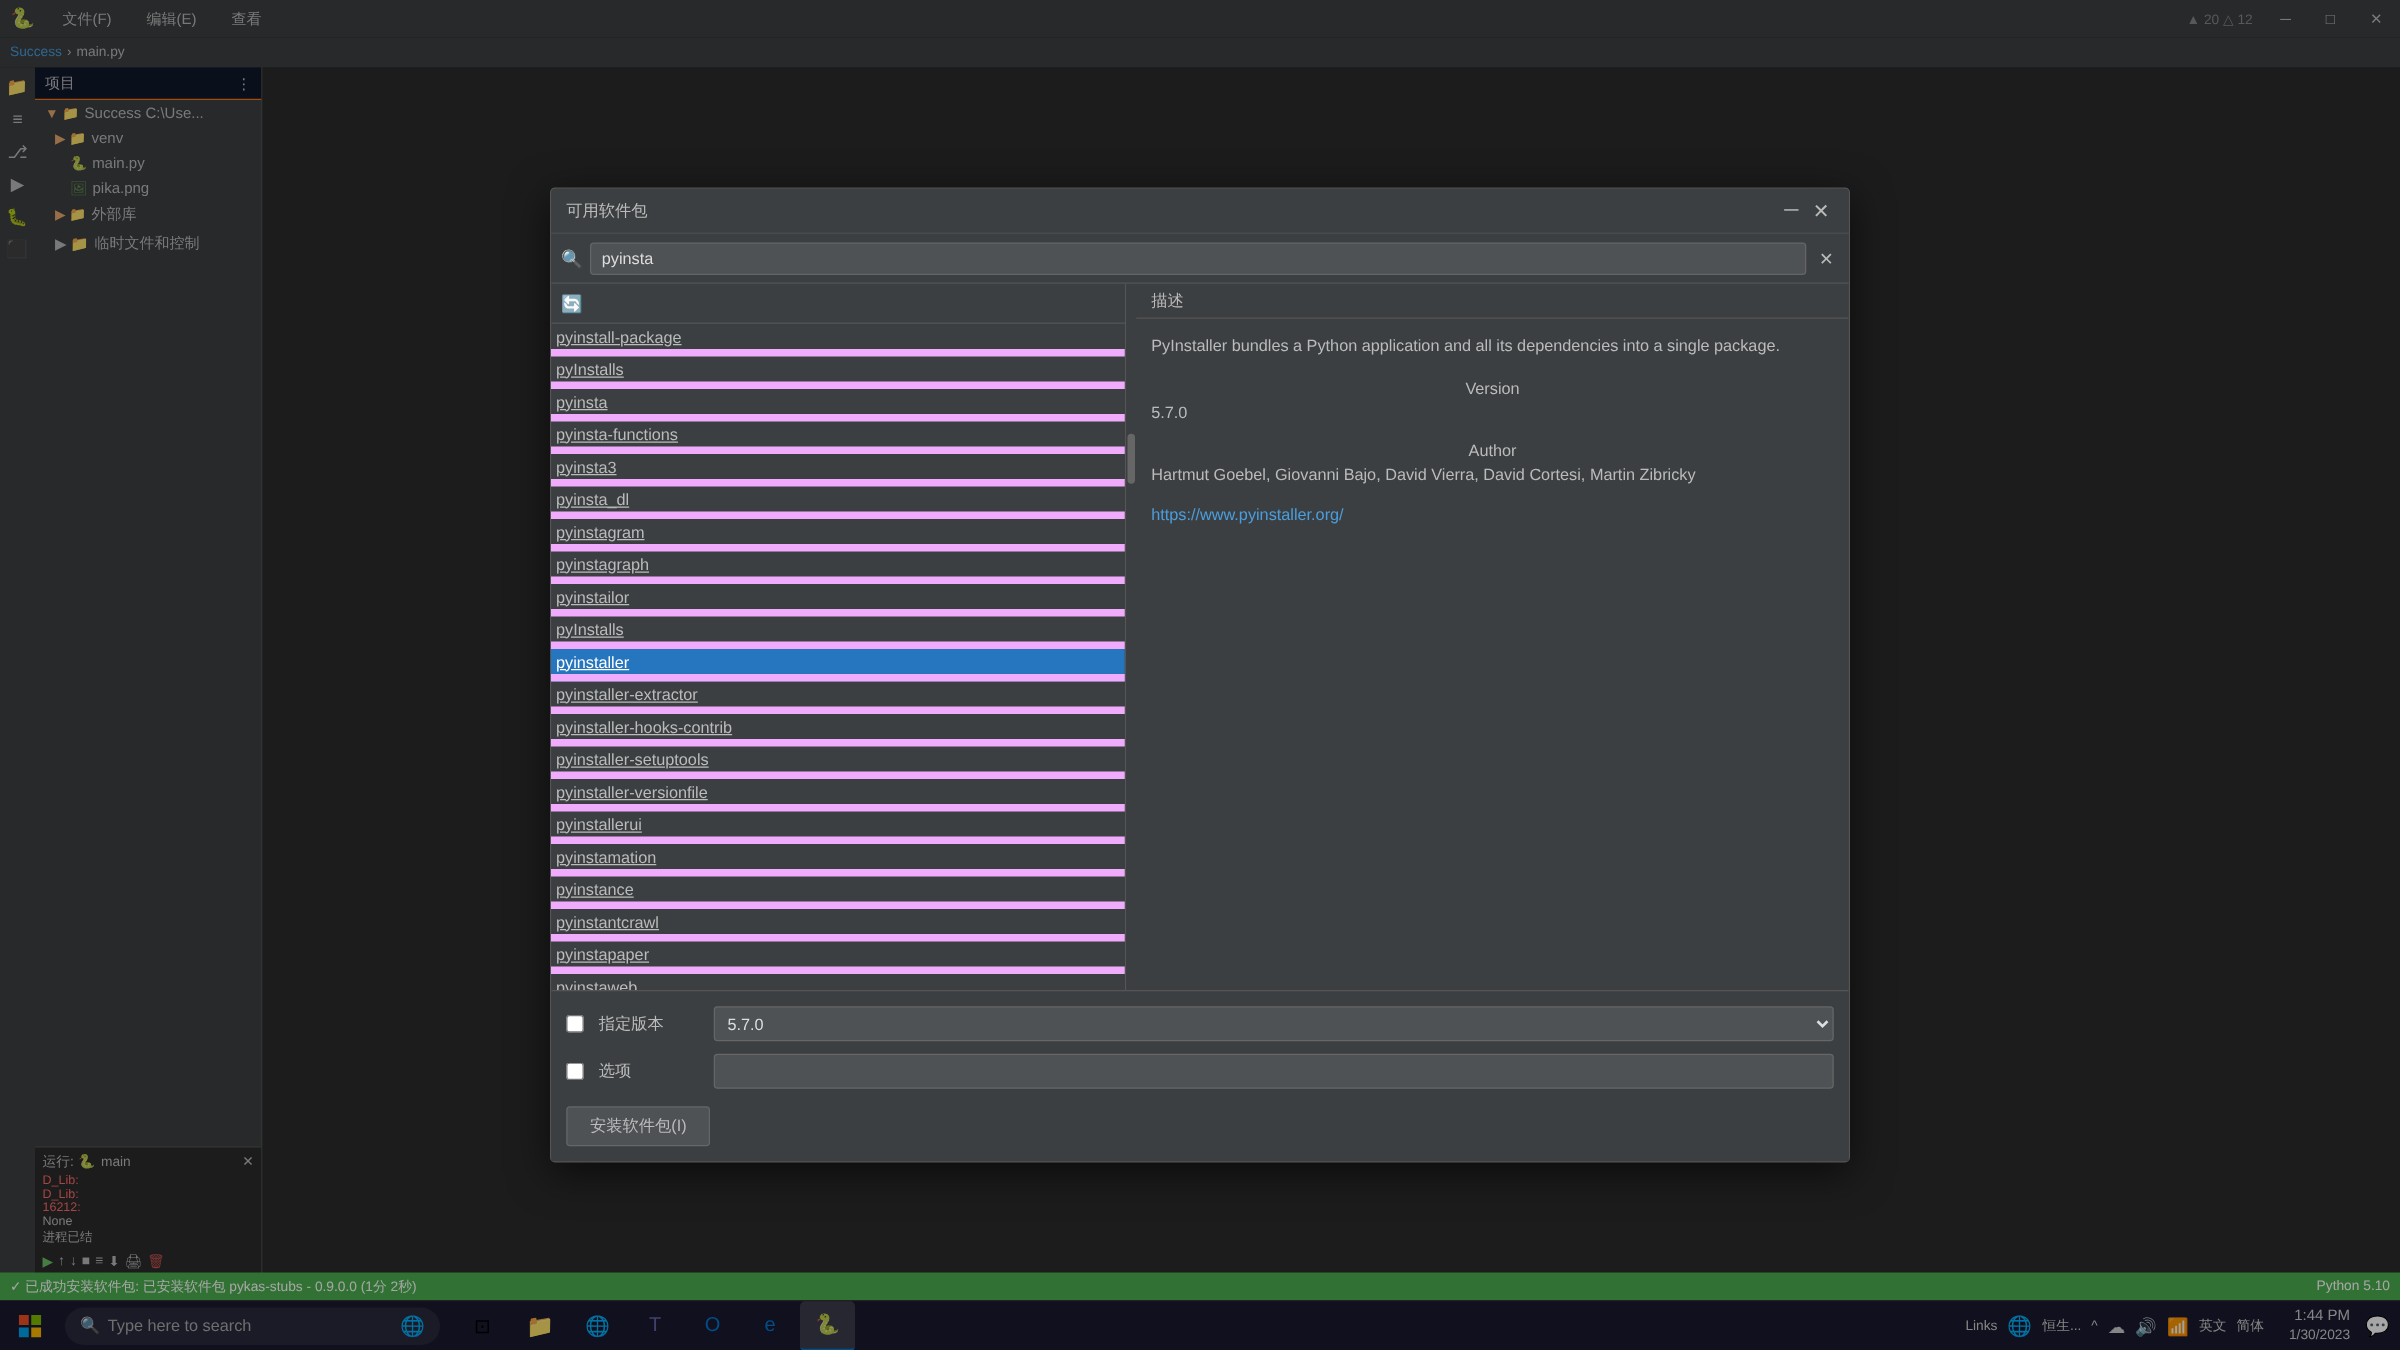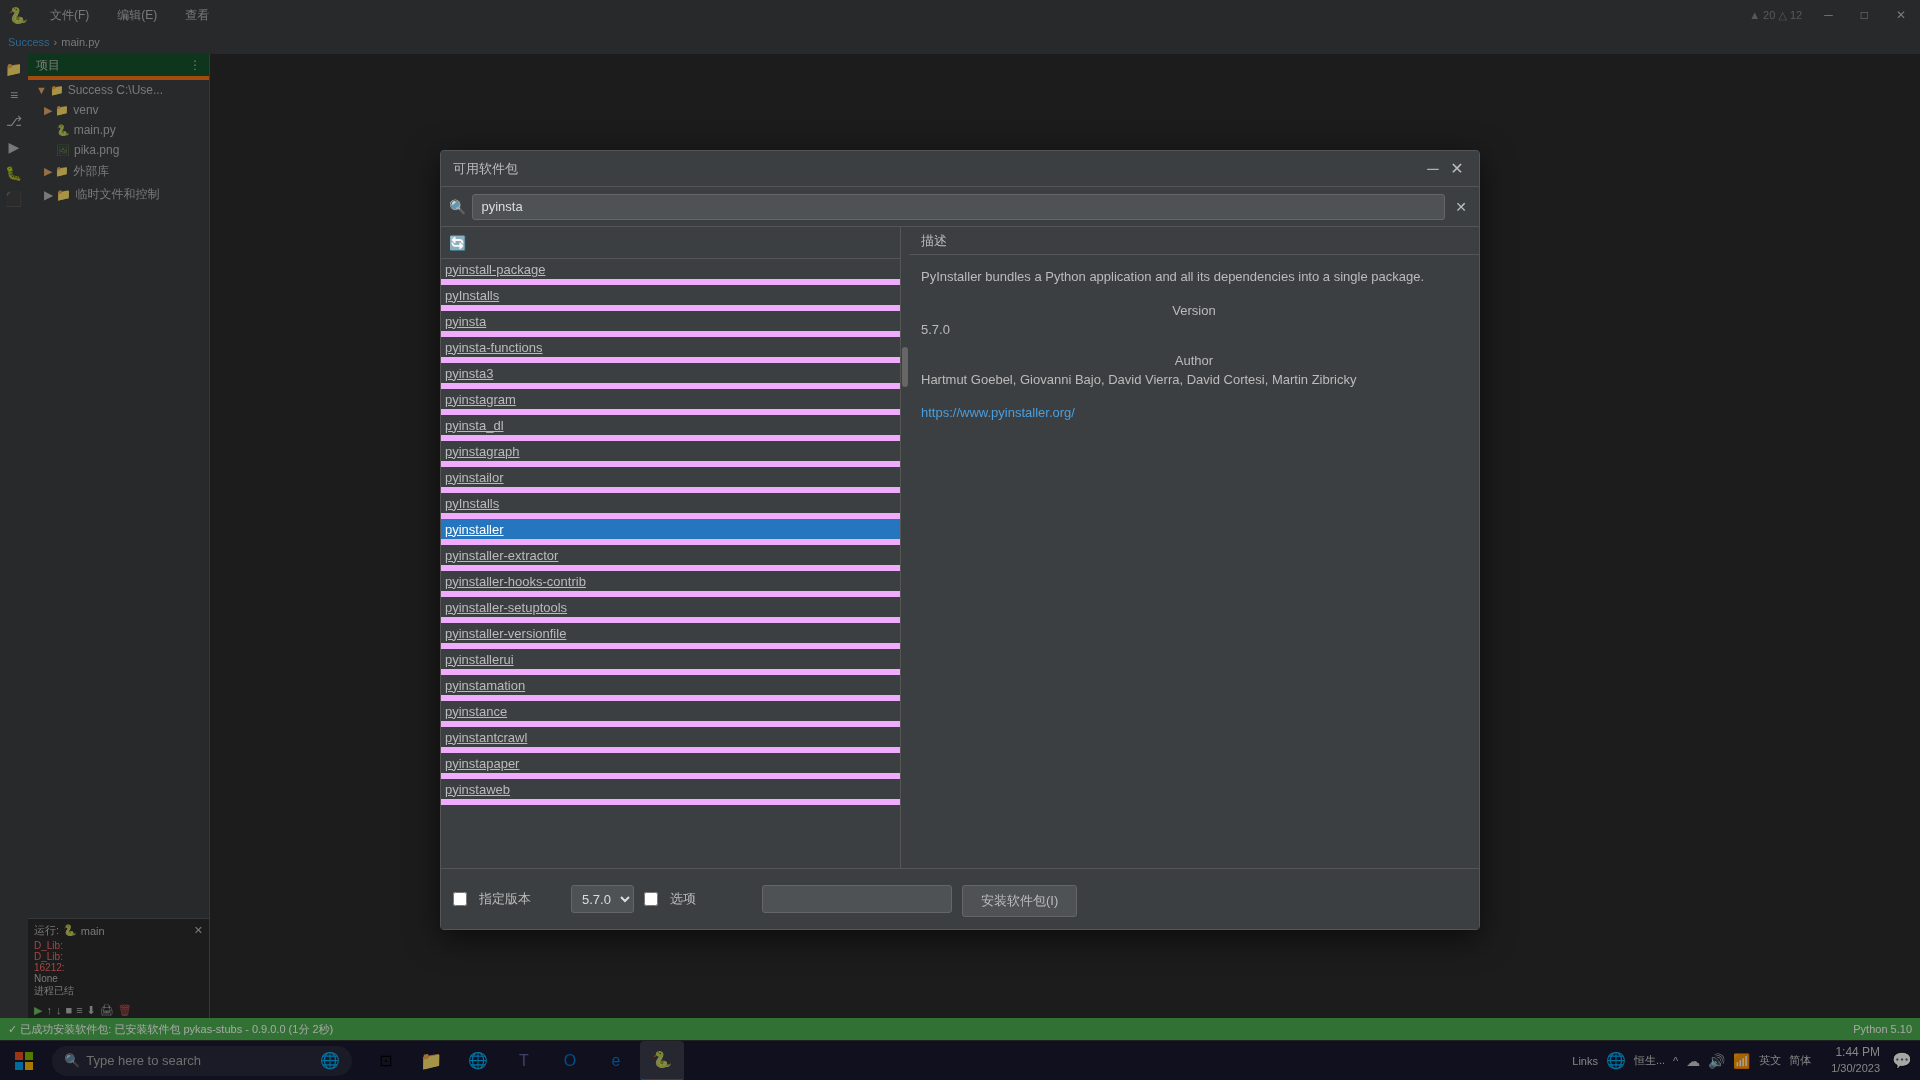--- a/index.html
+++ b/index.html
@@ -27,21 +27,21 @@
     }
 
     
     .sidebar {
       position: absolute; top: 54px; left: 0; width: 210px; height: calc(100% - 54px - 28px);
       background: #3c3f41; border-right: 1px solid #555;
       font-size: 12px; color: #bbbbbb;
     }
     .sidebar-header {
       height: 26px; display: flex; align-items: center; justify-content: space-between;
-      padding: 0 8px; background: #14532d; border-bottom: 4px solid #f97316;
+      padding: 0 8px; background: #0f172a; border-bottom: 1px solid #f97316;
     }
     .tree-item { padding: 3px 8px; display: flex; align-items: center; gap: 4px; cursor: pointer; }
     .tree-indent-1 { padding-left: 16px; }
     .tree-indent-2 { padding-left: 28px; }
     .folder-icon { color: #e8a96e; font-size: 11px; }
     .file-icon { color: #6897bb; font-size: 11px; }
     .file-icon.py { color: #6897bb; }
     .file-icon.png { color: #6a9153; }
 
     
@@ -154,21 +154,21 @@
     .detail-value {
       font-size: 13px; color: #bbbbbb; margin-bottom: 16px;
     }
     .detail-link {
       font-size: 13px; color: #4a9ede; cursor: pointer; text-decoration: none;
     }
 
     
     .dialog-footer {
       border-top: 1px solid #555; padding: 12px;
-      display: flex; gap: 10px; background: #3c3f41;
+      display: flex; flex-direction: column; gap: 10px; background: #3c3f41;
     }
     .footer-row {
       display: flex; align-items: center; gap: 12px;
     }
     .footer-checkbox {
       width: 14px; height: 14px; cursor: pointer; accent-color: #2675bf;
     }
     .footer-label {
       font-size: 13px; color: #bbbbbb; min-width: 80px;
     }
@@ -361,22 +361,22 @@
         <div class="list-toolbar">
           <span class="list-refresh-btn">🔄</span>
         </div>
         <div class="list-scroll" id="pkg-list">
 
         <div class="pkg-item">pyinstall-package</div>
             <div class="pkg-item">pyInstalls</div>
             <div class="pkg-item">pyinsta</div>
             <div class="pkg-item">pyinsta-functions</div>
             <div class="pkg-item">pyinsta3</div>
+            <div class="pkg-item">pyinsta_dl</div>
             <div class="pkg-item">pyinstagram</div>
-            <div class="pkg-item">pyinsta_dl</div>
             <div class="pkg-item">pyinstagraph</div>
             <div class="pkg-item">pyinstailor</div>
             <div class="pkg-item">pyInstalls</div>
             <div class="pkg-item selected">pyinstaller</div>
             <div class="pkg-item">pyinstaller-extractor</div>
             <div class="pkg-item">pyinstaller-hooks-contrib</div>
             <div class="pkg-item">pyinstaller-setuptools</div>
             <div class="pkg-item">pyinstaller-versionfile</div>
             <div class="pkg-item">pyinstallerui</div>
             <div class="pkg-item">pyinstamation</div>

